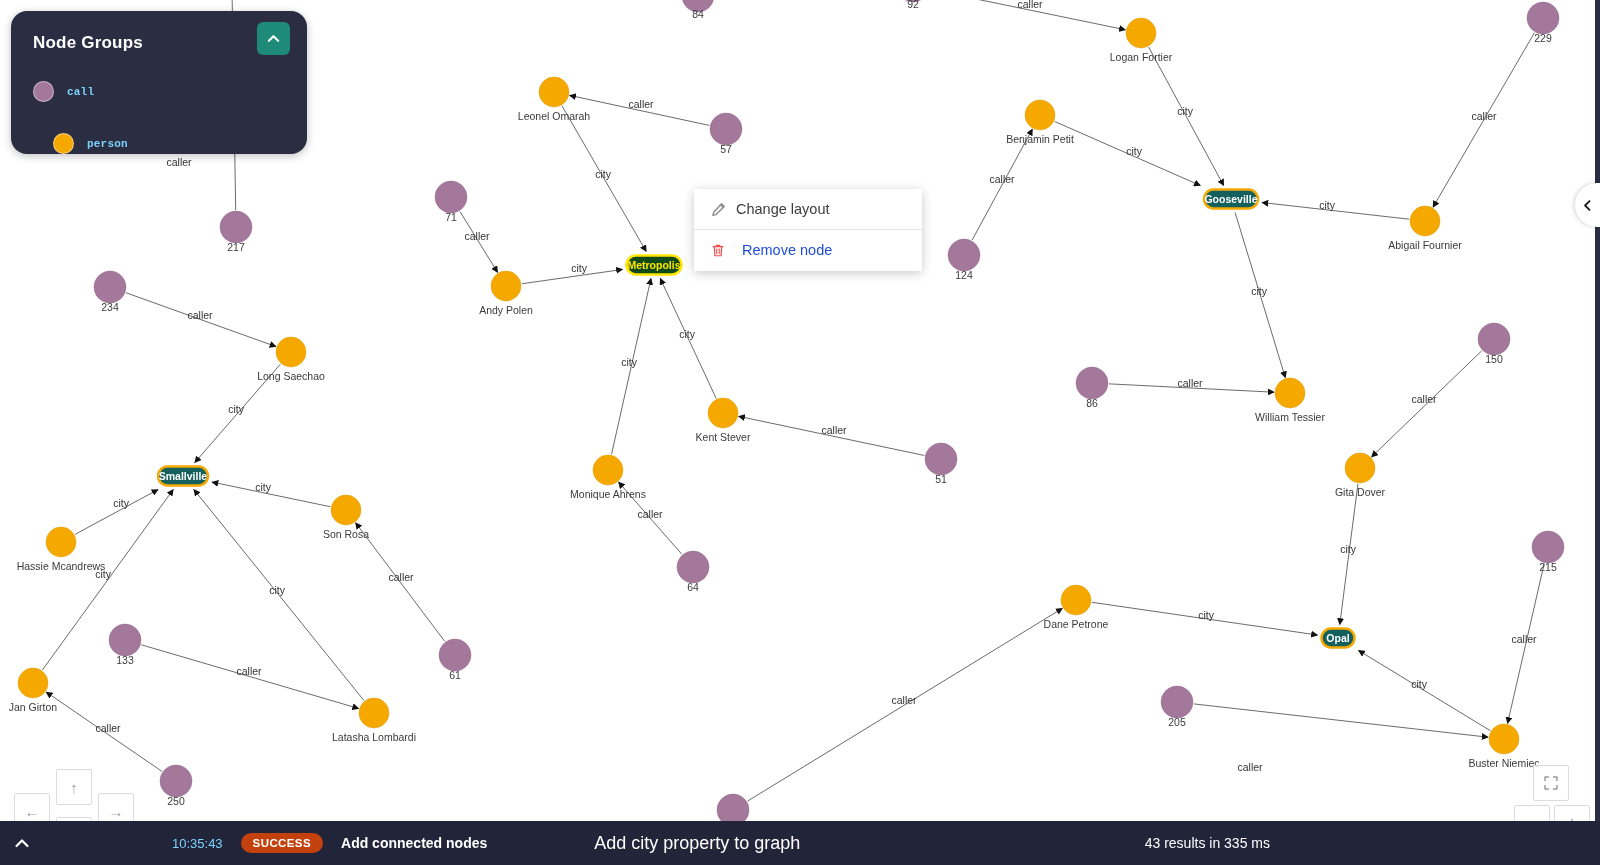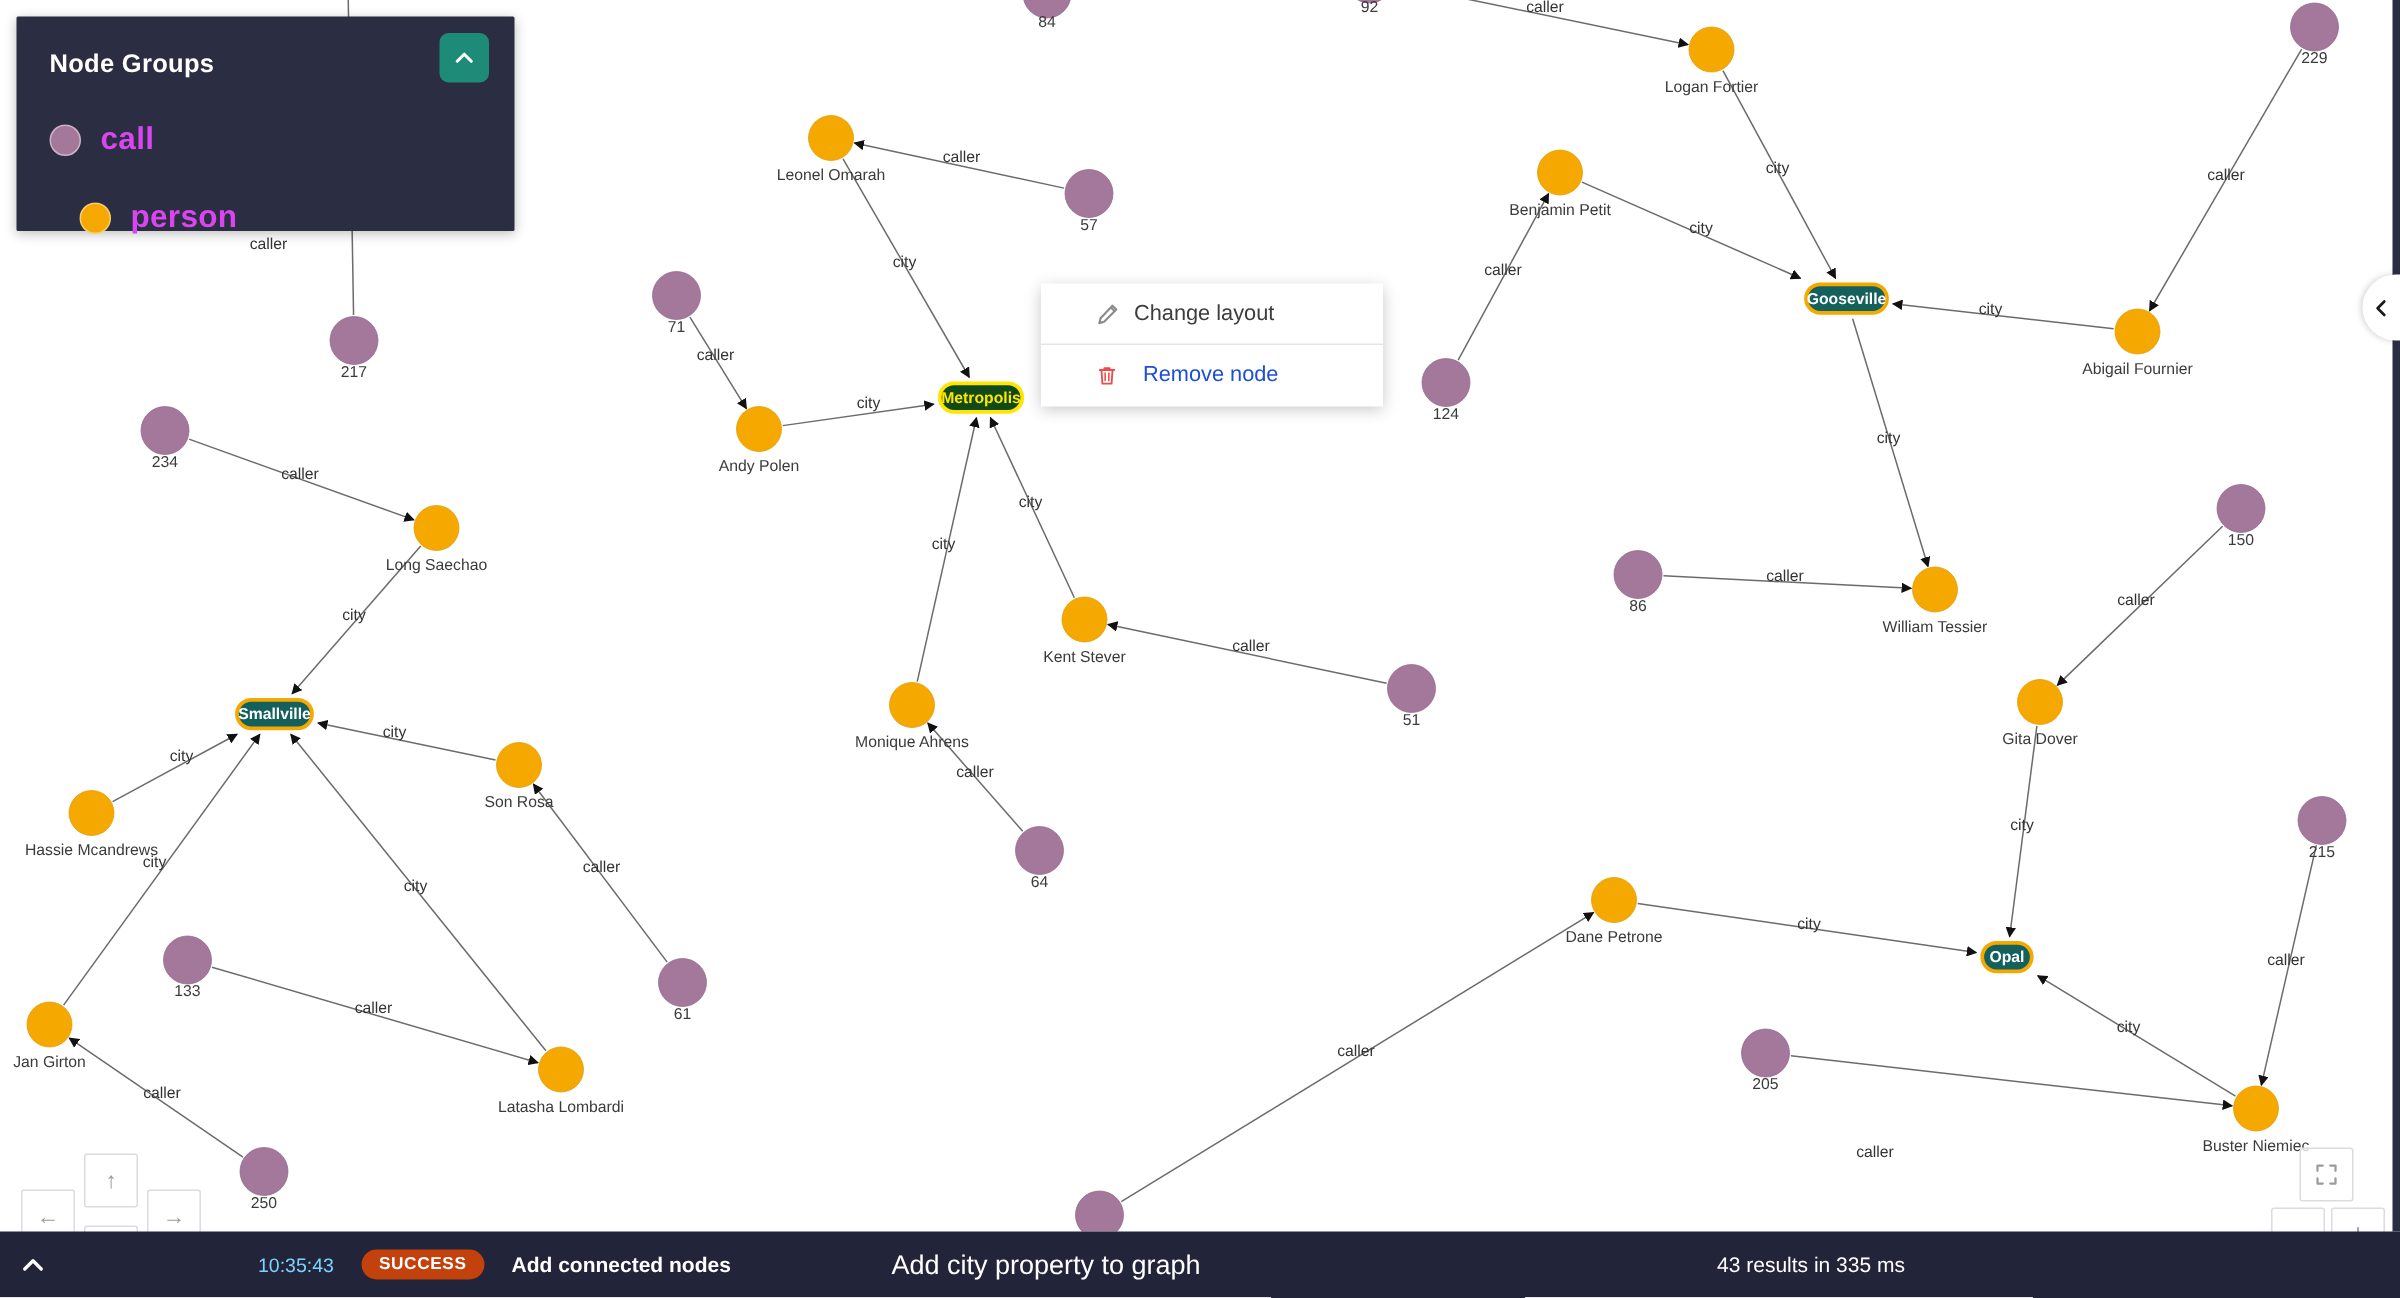--- a/index.html
+++ b/index.html
@@ -59,23 +59,23 @@
     font-weight: bold;
     fill: #ffffff;
     text-anchor: middle;
   }
   .city-pill-text.selected { fill: #ffe500; }
 
   
   #legend-panel {
     position: absolute;
     left: 11px; top: 11px;
-    width: 332px; height: 143px;
+    width: 296px; height: 143px;
     background: #2b2d42;
-    border-radius: 1px;
+    border-radius: 16px;
     box-shadow: 0 2px 8px rgba(0,0,0,0.25);
     z-index: 40;
   }
   #legend-title {
     position: absolute;
     left: 22px; top: 22px;
     color: #ffffff;
     font-size: 17px;
     font-weight: bold;
     letter-spacing: 0.2px;
@@ -100,44 +100,45 @@
     gap: 13px;
     cursor: pointer;
   }
   .legend-swatch {
     width: 21px; height: 21px;
     border-radius: 50%;
     border: 1px solid rgba(255,255,255,0.45);
     flex: 0 0 auto;
   }
   .legend-label {
-    color: #d946ef;
-    font-size: 21px;
+    color: #7dd3fc;
+    font-size: 11px;
     font-weight: bold;
     letter-spacing: 0.2px;
+    font-family: Liberation Mono, monospace;
   }
 
   
   #context-menu {
     position: absolute;
     left: 694px; top: 189px;
     width: 228px;
     background: #ffffff;
     box-shadow: 0 2px 10px rgba(0,0,0,0.22);
     z-index: 50;
     font-size: 14.5px;
     color: #3d3d3d;
   }
   .cm-section { border-bottom: 1px solid #e6e6e6; }
   .cm-section:last-child { border-bottom: none; }
   .cm-item {
     display: flex;
     align-items: center;
     gap: 10px;
-    padding: 9px 18px 9px 36px;
+    padding: 9px 18px 9px 16px;
     cursor: pointer;
     white-space: nowrap;
   }
   .cm-icon { width: 16px; height: 16px; flex: 0 0 auto; display:flex; align-items:center; justify-content:center; }
   .cm-item.danger { color: #1d4ed8; gap: 16px; }
   .cm-label-hl {
     background: #ffff00;
     padding: 0 1px;
   }
   #cm-item-change-layout { padding-top: 12px; padding-bottom: 12px; }

